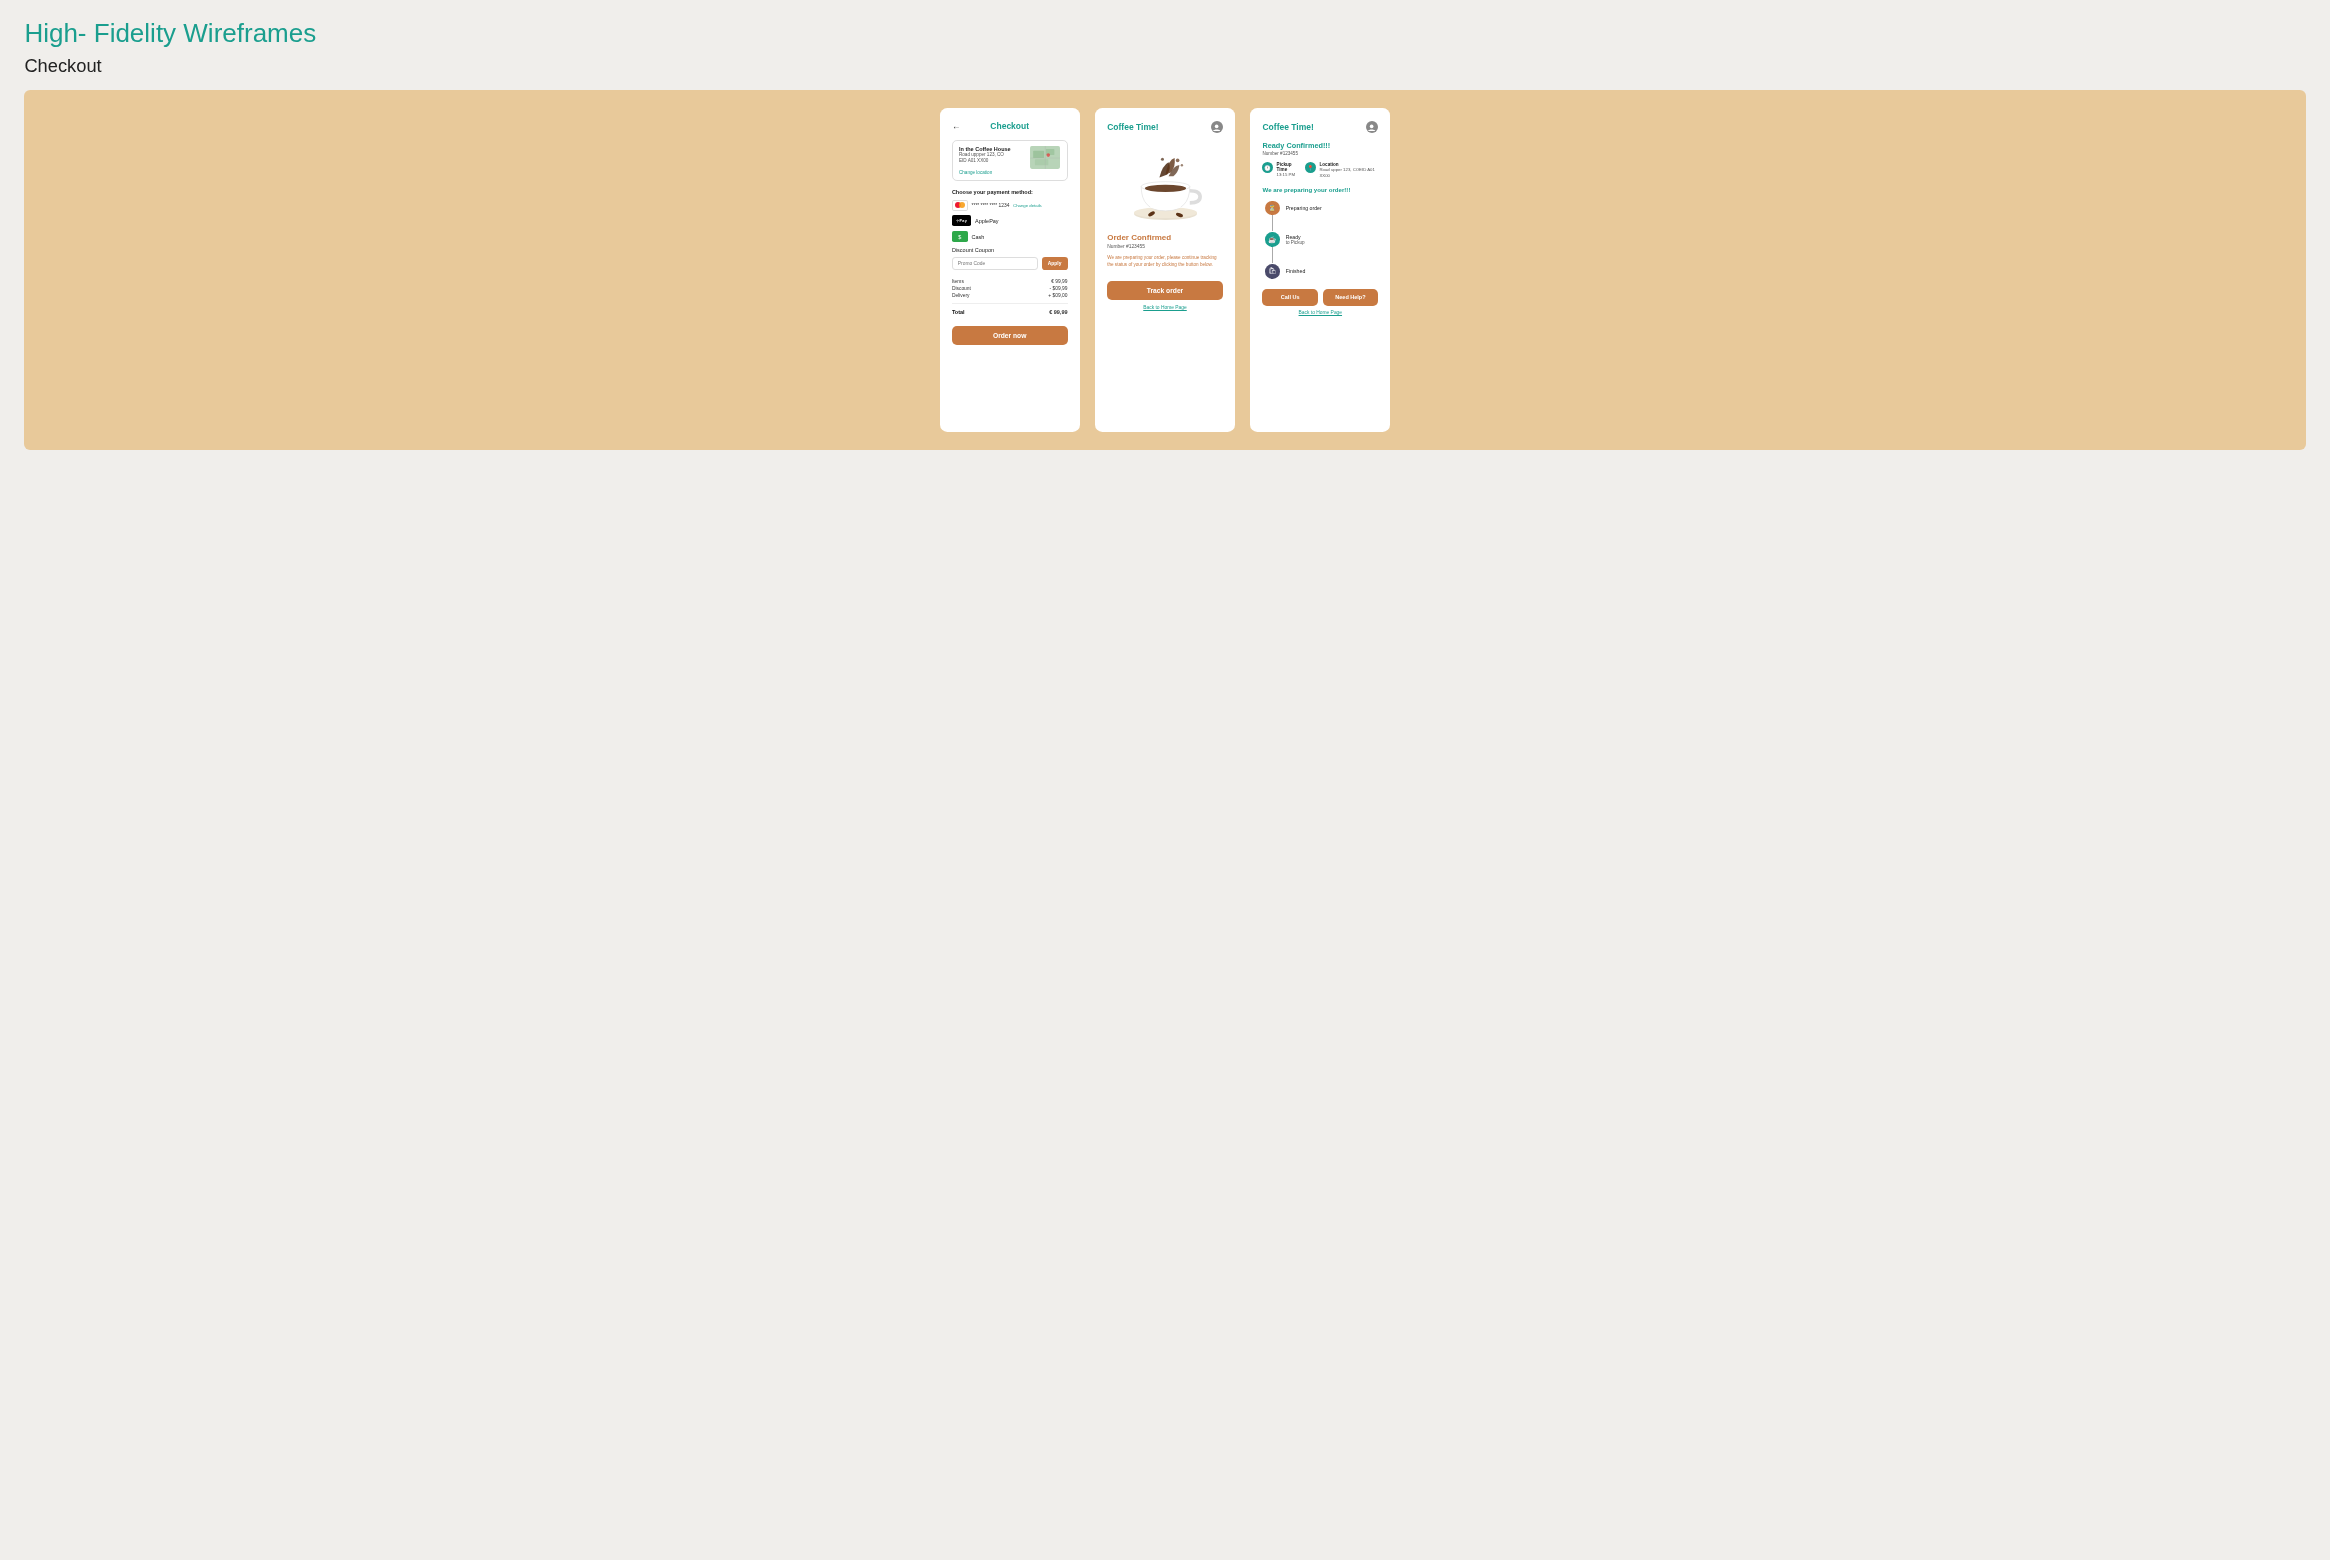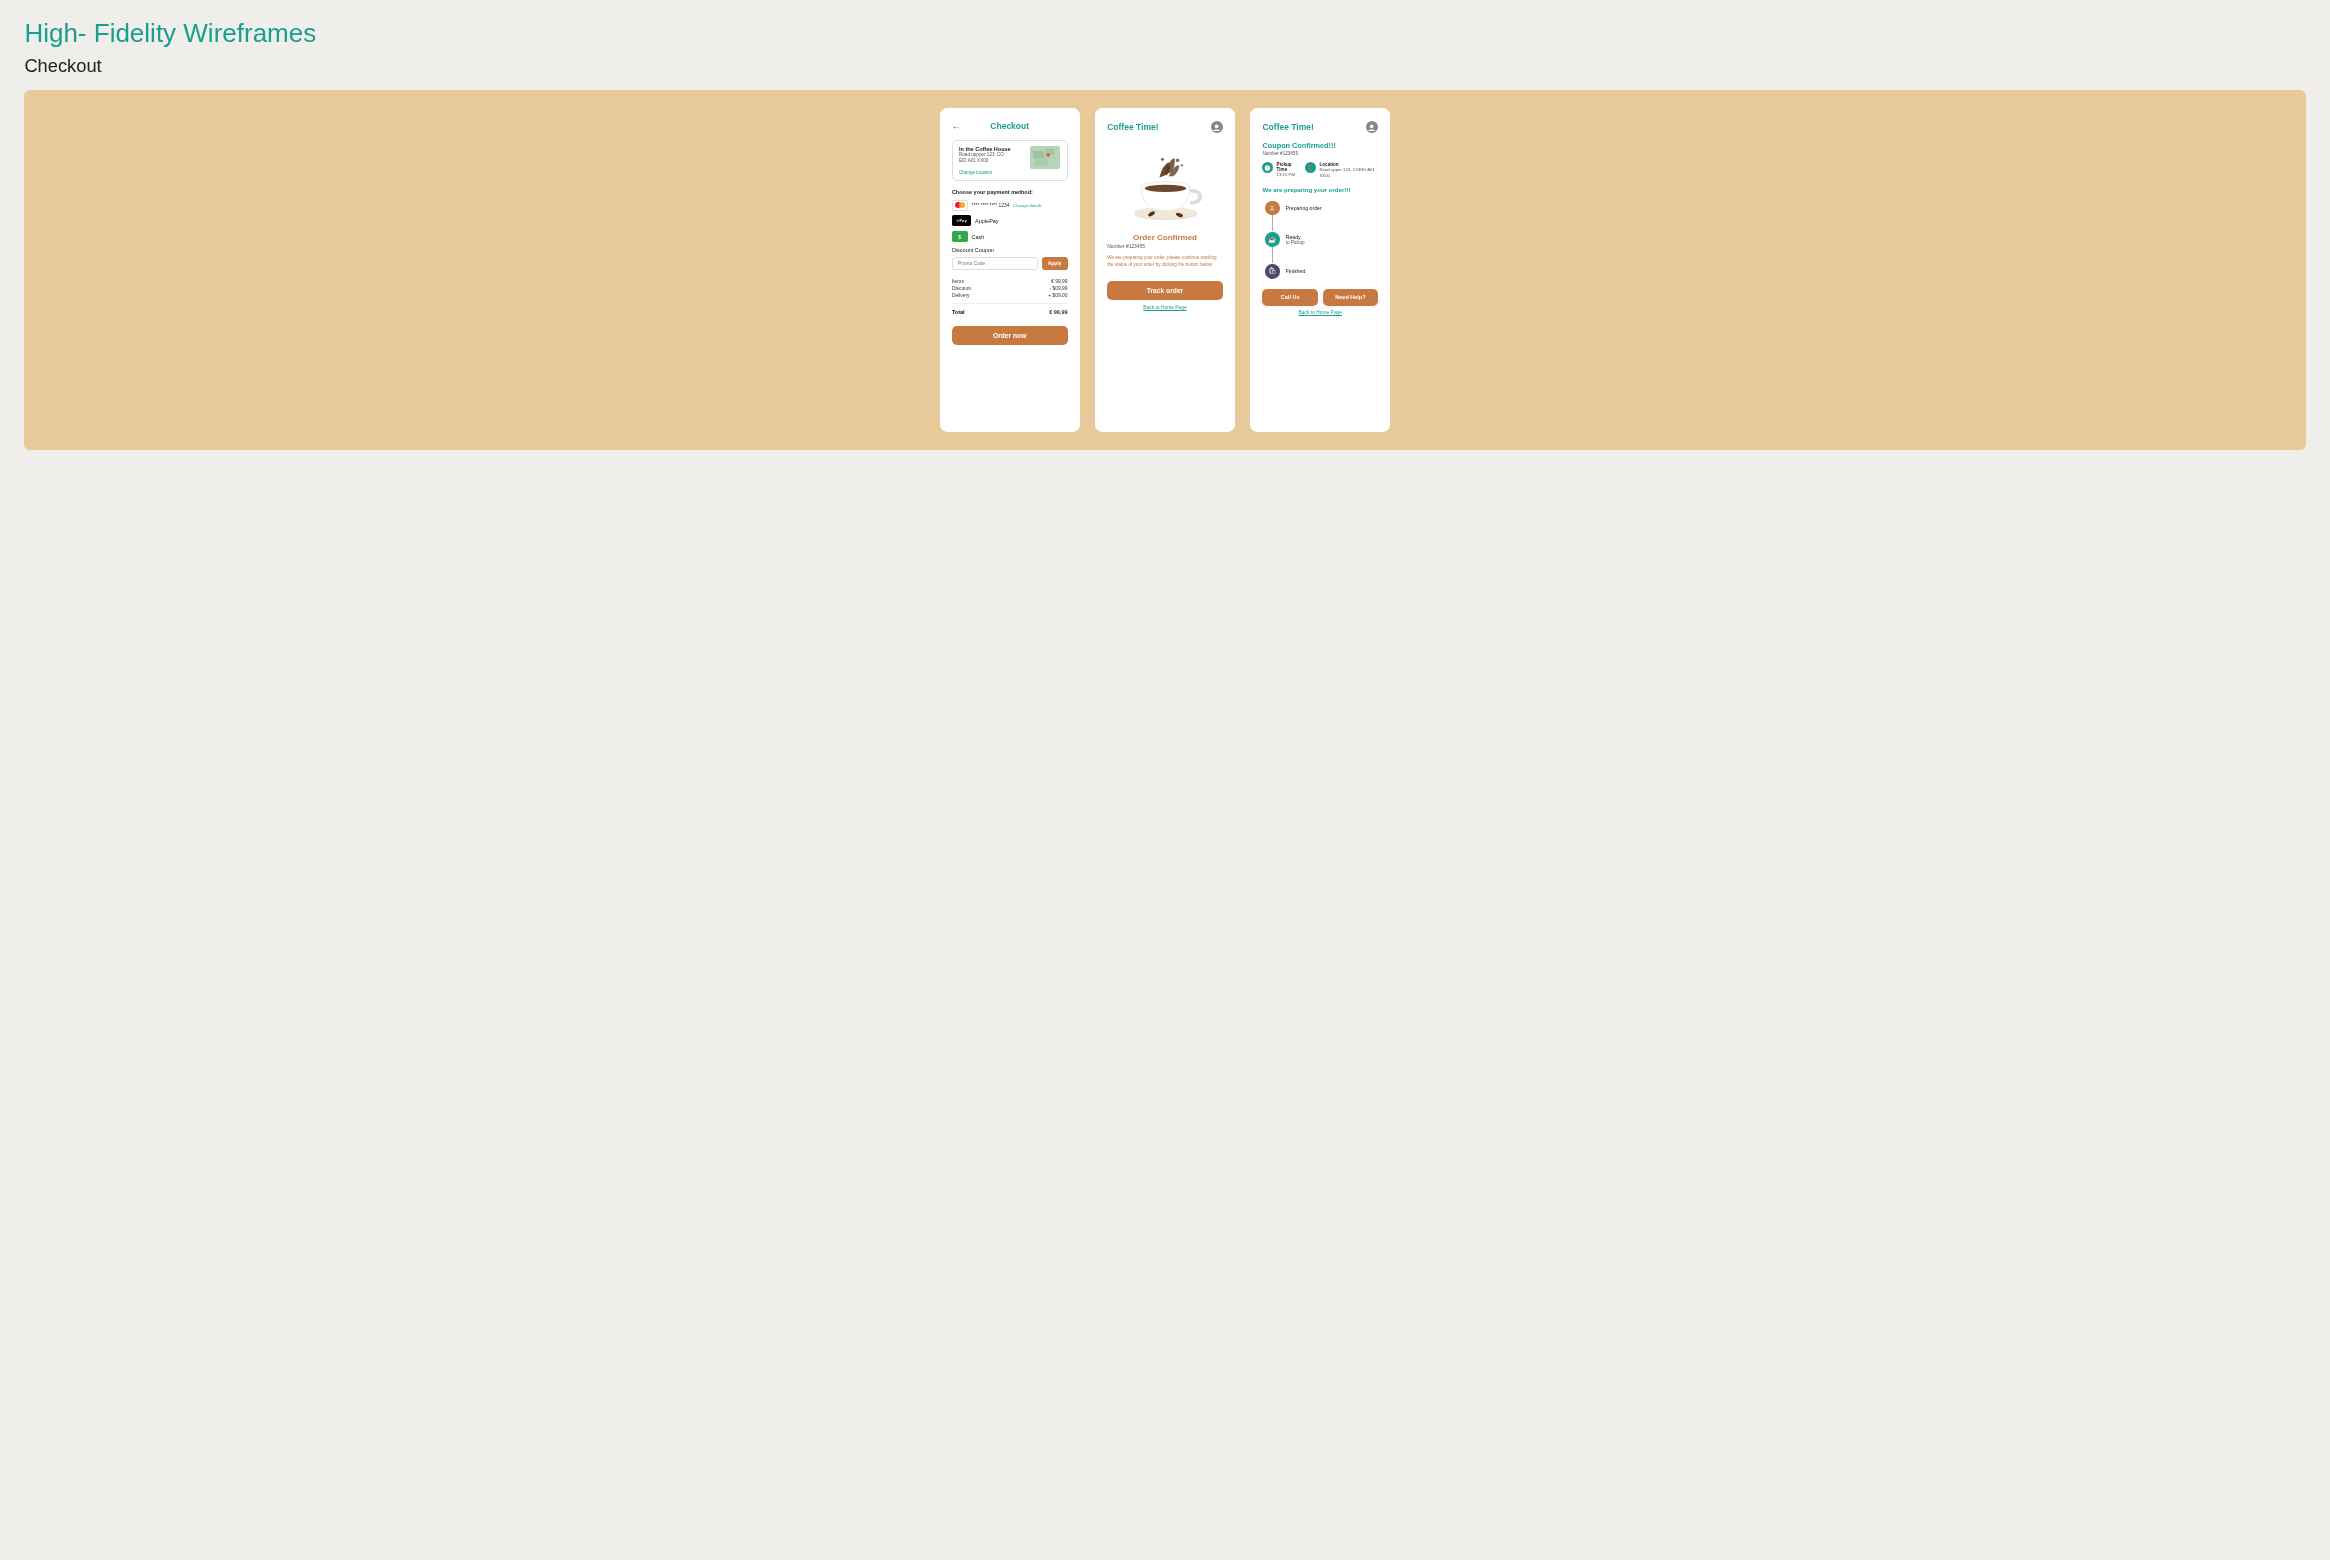--- a/index.html
+++ b/index.html
@@ -270,21 +270,20 @@
     }
     .coffee-cup-svg {
       width: 79px;
       height: 85px;
     }
     .order-confirmed-title {
       color: #c87941;
       font-size: 8px;
       font-weight: 700;
       margin-bottom: 1.8px;
-      text-align: center;
     }
     .order-number {
       font-size: 4.9px;
       color: #555;
       margin-bottom: 6.1px;
     }
     .preparing-text {
       color: #c87941;
       font-size: 4.6px;
       line-height: 1.5;
@@ -615,21 +614,21 @@
     <div class="s3-header">
       <span class="brand-title">Coffee Time!</span>
       <div class="user-icon">
         <svg width="7.3" height="7.3" viewBox="0 0 12 12" xmlns="http://www.w3.org/2000/svg">
           <circle cx="6" cy="4" r="3" fill="#fff"></circle>
           <path d="M0 12 C0 8 12 8 12 12" fill="#fff"></path>
         </svg>
       </div>
     </div>
 
-    <div class="order-confirmed-big">Coupon Confirmed!!!</div>
+    <div class="order-confirmed-big">Ready Confirmed!!!</div>
     <div class="order-num-small">Number #123455</div>
 
     <div class="pickup-location-row">
       <div class="info-block">
         <div class="teal-circle-icon">🕐</div>
         <div class="info-text">
           <div class="info-label">Pickup Time</div>
           <div class="info-val">13:15 PM</div>
         </div>
       </div>

